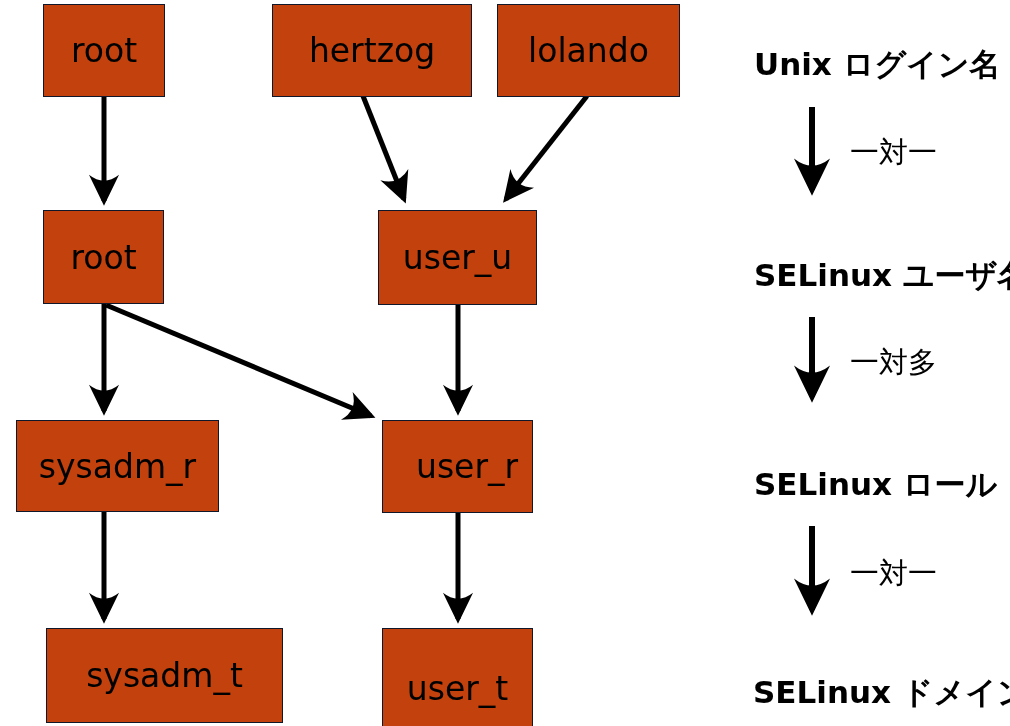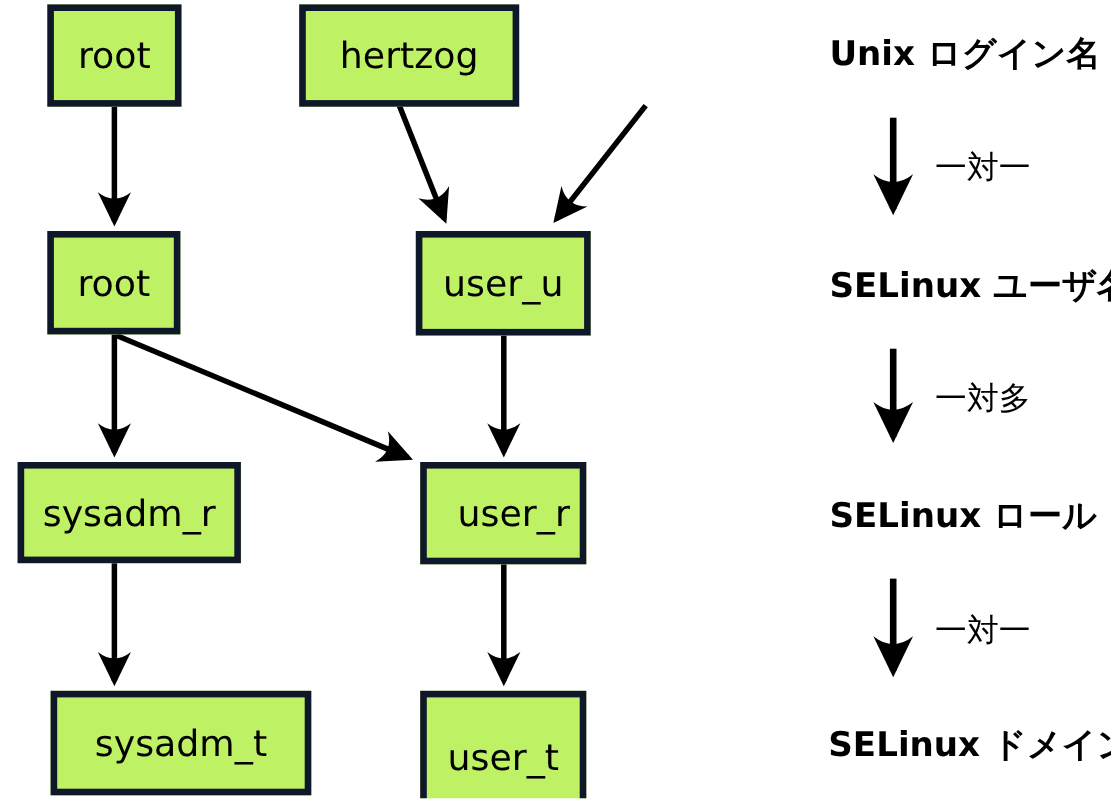--- a/index.html
+++ b/index.html
@@ -11,22 +11,22 @@
   .diagram {
     position: relative;
     width: 1010px;
     height: 726px;
     background: #ffffff;
     overflow: hidden;
   }
   .node {
     position: absolute;
     box-sizing: border-box;
-    border: 6px solid #0f172a;
-    background: #bef264;
+    border: 1px solid #0f172a;
+    background: #c2410c;
     display: flex;
     align-items: center;
     justify-content: center;
     font-size: 33px;
     color: #000000;
     line-height: 1;
   }
   .arrows {
     position: absolute;
     left: 0;
@@ -35,20 +35,21 @@
     height: 726px;
     pointer-events: none;
   }
   .legend-label {
     position: absolute;
     font-size: 31px;
     font-weight: bold;
     color: #000000;
     white-space: nowrap;
     line-height: 1.1;
+    margin-top: 15px;
   }
   .legend-rel {
     position: absolute;
     font-size: 29px;
     font-weight: normal;
     color: #000000;
     white-space: nowrap;
     line-height: 1.1;
   }
 
@@ -97,20 +98,21 @@
     <g stroke="#000000" stroke-width="6" fill="none">
 
       <line x1="812" y1="107" x2="812" y2="190" marker-end="url(#ah)"></line>
       <line x1="812" y1="317" x2="812" y2="397" marker-end="url(#ah)"></line>
       <line x1="812" y1="526" x2="812" y2="610" marker-end="url(#ah)"></line>
     </g>
   </svg>
 
   <div class="node" id="node-unix-root">root</div>
   <div class="node" id="node-unix-hertzog">hertzog</div>
+  <div class="node" id="node-unix-lolando">lolando</div>
   <div class="node" id="node-seuser-root">root</div>
   <div class="node" id="node-seuser-user-u">user_u</div>
   <div class="node" id="node-role-sysadm-r">sysadm_r</div>
   <div class="node" id="node-role-user-r">user_r</div>
   <div class="node" id="node-dom-sysadm-t">sysadm_t</div>
   <div class="node" id="node-dom-user-t">user_t</div>
 
   <div class="legend-label" id="legend-level-1">Unix ログイン名</div>
   <div class="legend-rel" id="legend-rel-1">一対一</div>
   <div class="legend-label" id="legend-level-2">SELinux ユーザ名</div>

